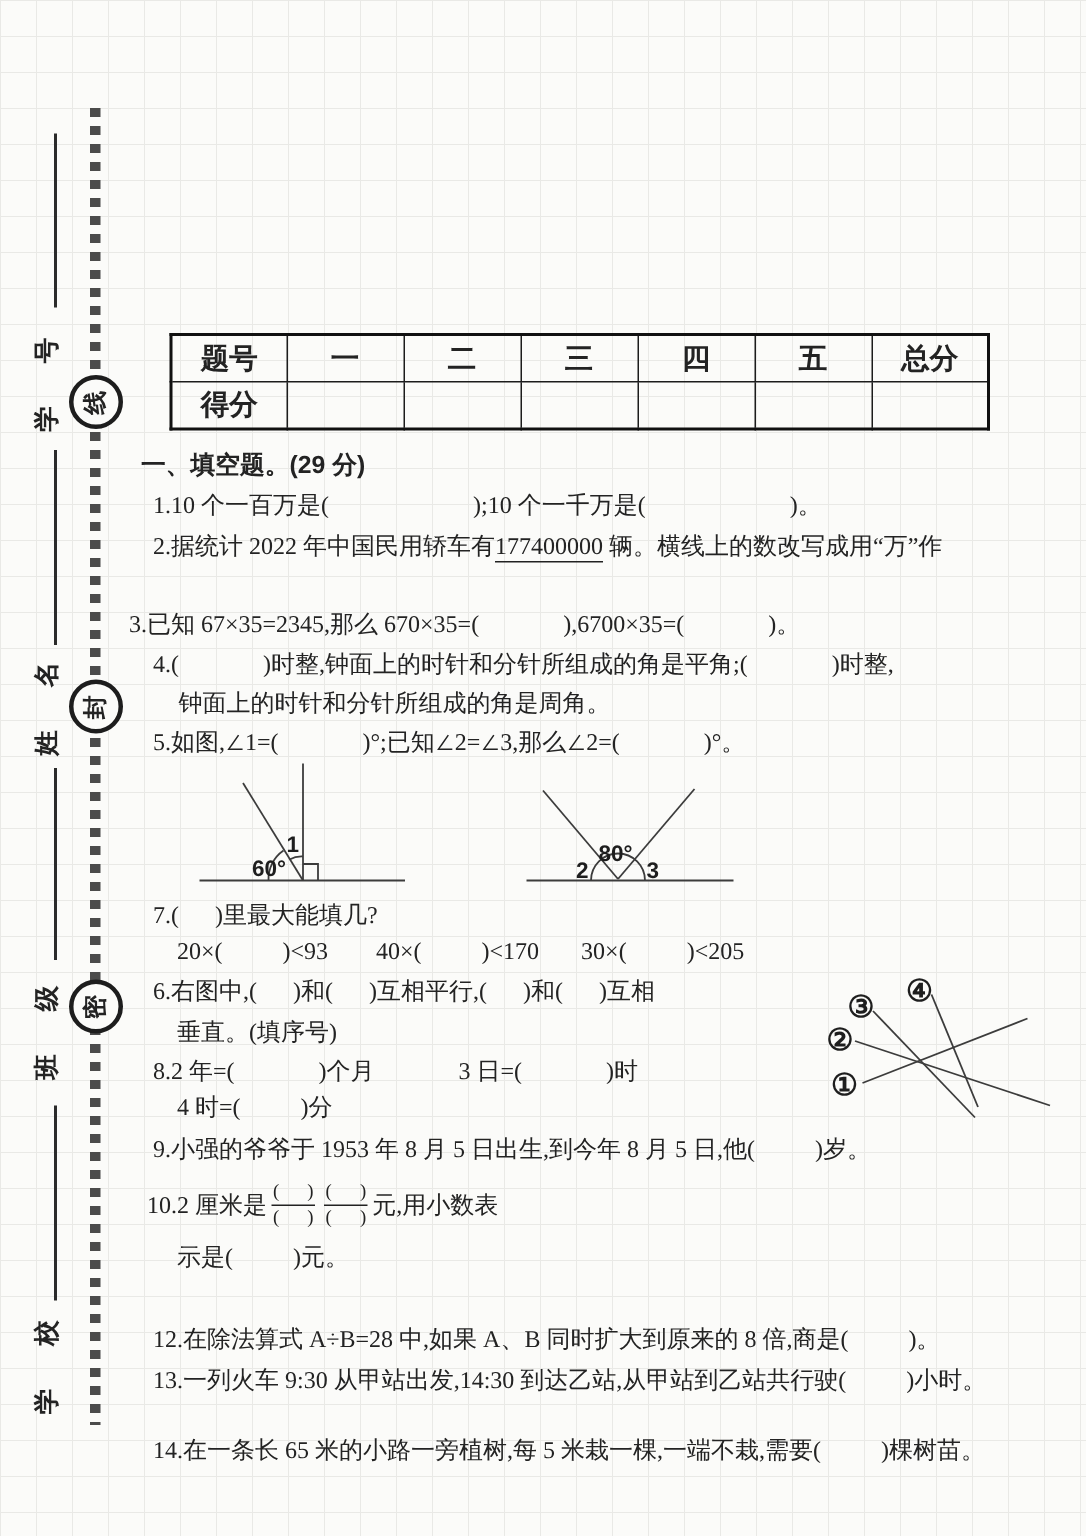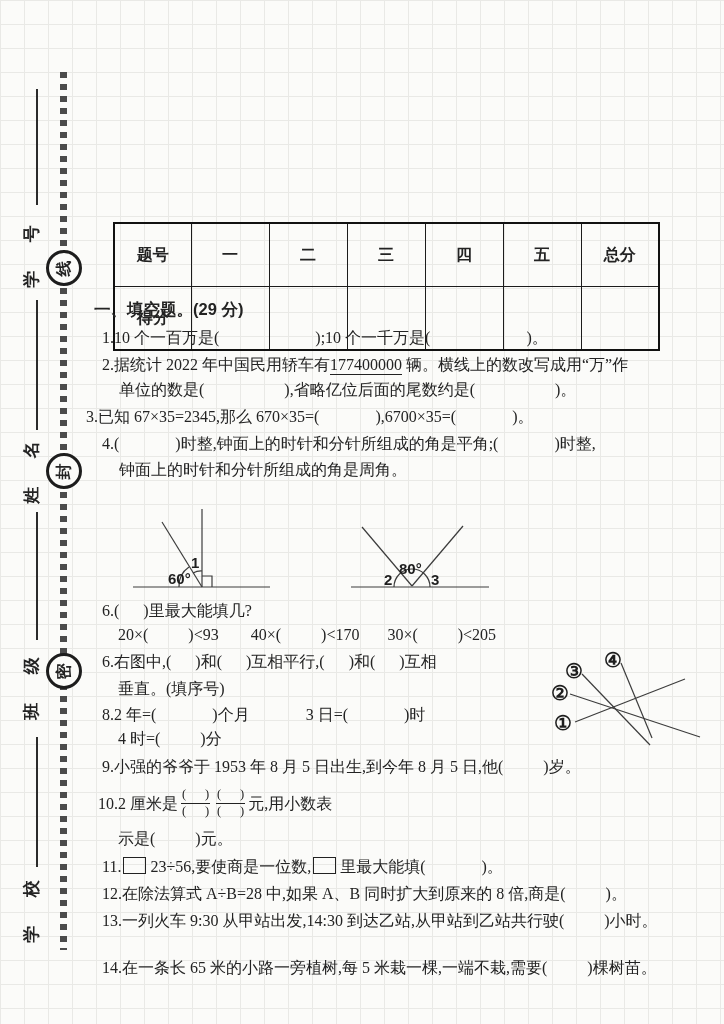--- a/index.html
+++ b/index.html
@@ -30,21 +30,21 @@
   }
   .vlabel>span{transform:rotate(-90deg);white-space:pre;letter-spacing:12px;display:block;}
   .vline{position:absolute;left:36px;width:2px;background:#2b2b2b;}
   
   .score-table{
     position:absolute;left:113px;top:222px;width:547px;border-collapse:collapse;
     border:2.5px solid #111;table-layout:fixed;
   }
   .score-table th,.score-table td{
     border:1.6px solid #1c1c1c;height:30px;text-align:center;vertical-align:middle;
-    font-size:16px;font-weight:bold;font-family:"Liberation Sans", sans-serif;padding:16px;
+    font-size:19px;font-weight:bold;font-family:"Liberation Sans", sans-serif;padding:0;
   }
   
   .sec{position:absolute;font-family:"Liberation Sans", sans-serif;font-weight:bold;font-size:16.5px;white-space:pre;}
   .q{position:absolute;font-size:16px;line-height:20px;white-space:pre;}
   .uline{border-bottom:1.4px solid #222;padding-bottom:1px;}
   .frac{display:inline-block;text-align:center;vertical-align:middle;font-size:12.5px;line-height:1.25;margin:0 3px;position:relative;top:-2px;}
   .frac .top{display:block;border-bottom:1.3px solid #222;padding:0 1px;white-space:pre;}
   .frac .bot{display:block;padding:0 1px;white-space:pre;}
   .blankbox{display:inline-block;width:21px;height:15px;border:1.6px solid #222;vertical-align:-2px;margin:0 4px 0 2px;background:transparent;}
   .figsvg{position:absolute;}
@@ -118,47 +118,47 @@
       <td></td>
     </tr>
   </tbody>
     </table>
 
   <div class="sec" style="left:94px;top:299px;">一、填空题。(29 分)</div>
 
   <div class="q" style="left:102px;top:328px;">1.10 个一百万是(                        );10 个一千万是(                        )。</div>
 
   <div class="q" style="left:102px;top:355px;"><span>2.据统计 2022 年中国民用轿车有</span><span class="uline">177400000</span><span> 辆。横线上的数改写成用“万”作</span></div>
-  <div class="q" style="left:119px;top:380px;">单位的数是(                    ),省略亿位后面的尾数约是(                    )。</div>
 
   <div class="q" style="left:86px;top:407px;">3.已知 67×35=2345,那么 670×35=(              ),6700×35=(              )。</div>
 
   <div class="q" style="left:102px;top:434px;">4.(              )时整,钟面上的时针和分针所组成的角是平角;(              )时整,</div>
   <div class="q" style="left:119px;top:460px;">钟面上的时针和分针所组成的角是周角。</div>
 
+  <div class="q" style="left:102px;top:486px;">5.如图,∠1=(              )°;已知∠2=∠3,那么∠2=(              )°。</div>
 
   <svg class="figsvg" style="left:125px;top:505px;" width="380" height="95" viewBox="0 0 380 95">
     <line x1="8" y1="82" x2="145" y2="82"></line>
     <line x1="77" y1="4" x2="77" y2="82"></line>
     <line x1="37" y1="17" x2="77" y2="82"></line>
     <path d="M77,71 h10 v11"></path>
     <path d="M54,82 A23,23 0 0 1 64,62"></path>
     <path d="M68,68 A17,17 0 0 1 77,66"></path>
     <text x="43" y="79" font-size="15">60°</text>
     <text x="66" y="63" font-size="15">1</text>
     <line x1="226" y1="82" x2="364" y2="82"></line>
     <line x1="287" y1="81" x2="237" y2="22"></line>
     <line x1="287" y1="81" x2="338" y2="21"></line>
     <path d="M269,82 A18,18 0 0 1 305,82"></path>
     <text x="259" y="80" font-size="15">2</text>
     <text x="274" y="69" font-size="15">80°</text>
     <text x="306" y="80" font-size="15">3</text>
   </svg>
 
-  <div class="q" style="left:102px;top:601px;">6.(      )里最大能填几?</div>
+  <div class="q" style="left:102px;top:601px;">7.(      )里最大能填几?</div>
   <div class="q" style="left:118px;top:625px;">20×(          )&lt;93        40×(          )&lt;170       30×(          )&lt;205</div>
 
   <div class="q" style="left:102px;top:652px;">6.右图中,(      )和(      )互相平行,(      )和(      )互相</div>
   <div class="q" style="left:118px;top:679px;">垂直。(填序号)</div>
 
   <svg class="figsvg" style="left:540px;top:640px;" width="184" height="125" viewBox="0 0 184 125">
     <line x1="35" y1="82" x2="145" y2="39"></line>
     <line x1="30" y1="54" x2="160" y2="97"></line>
     <line x1="42" y1="34" x2="110" y2="105"></line>
     <line x1="81" y1="23" x2="112" y2="98"></line>
@@ -169,19 +169,18 @@
   </svg>
 
   <div class="q" style="left:102px;top:705px;">8.2 年=(              )个月              3 日=(              )时</div>
   <div class="q" style="left:118px;top:729px;">4 时=(          )分</div>
 
   <div class="q" style="left:102px;top:757px;">9.小强的爷爷于 1953 年 8 月 5 日出生,到今年 8 月 5 日,他(          )岁。</div>
 
   <div class="q" style="left:98px;top:789px;"><span>10.2 厘米是</span><span class="frac"><span class="top">(      )</span><span class="bot">(      )</span></span><span class="frac"><span class="top">(      )</span><span class="bot">(      )</span></span><span>元,用小数表</span></div>
   <div class="q" style="left:118px;top:829px;">示是(          )元。</div>
 
-  <div class="q" style="left:102px;top:857px;"><span>11.</span><span class="blankbox"></span><span>23÷56,要使商是一位数,</span><span class="blankbox"></span><span>里最大能填(              )。</span></div>
 
   <div class="q" style="left:102px;top:884px;">12.在除法算式 A÷B=28 中,如果 A、B 同时扩大到原来的 8 倍,商是(          )。</div>
   <div class="q" style="left:102px;top:911px;">13.一列火车 9:30 从甲站出发,14:30 到达乙站,从甲站到乙站共行驶(          )小时。</div>
   <div class="q" style="left:102px;top:938px;margin-top:20px;">14.在一条长 65 米的小路一旁植树,每 5 米栽一棵,一端不栽,需要(          )棵树苗。</div>
 
 </div>
 
 </body></html>

